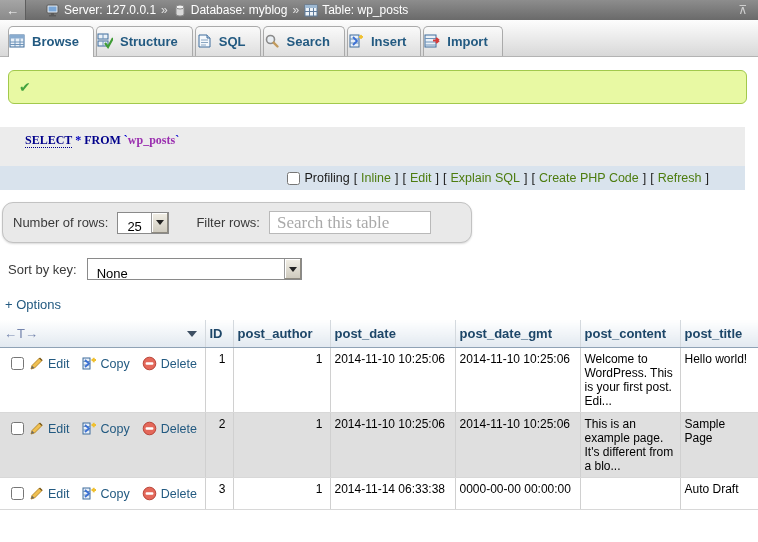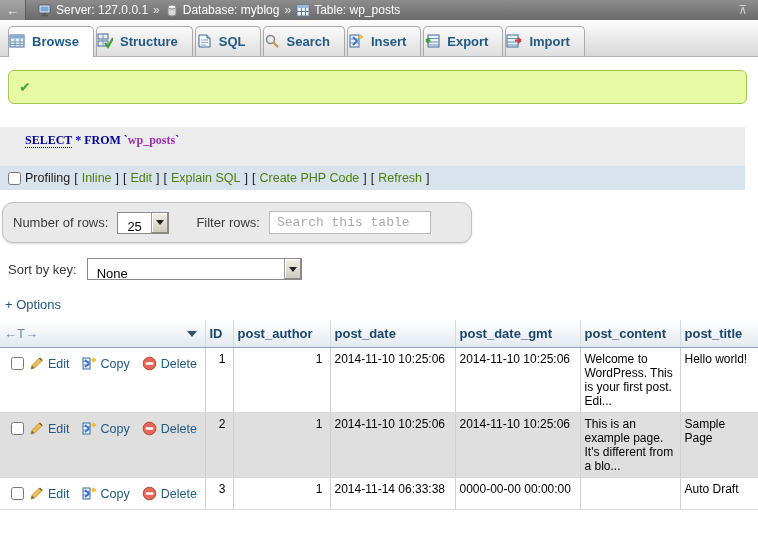--- a/index.html
+++ b/index.html
@@ -5,21 +5,21 @@
   * { box-sizing: border-box; margin: 0; padding: 0; }
   html,body { width: 758px; height: 542px; overflow: hidden; background: #fff;
     font-family: "Liberation Sans","DejaVu Sans",sans-serif; }
 
   
   .topbar { height: 20px; background: linear-gradient(#8d8d8d,#6a6a6a);
     display: flex; align-items: center; color: #fff; font-size: 12px; }
   .backbtn { width: 26px; height: 20px; background: linear-gradient(#a5a5a5,#8a8a8a);
     border-right: 1px solid #5e5e5e; color: #f4f4f4; display: flex; align-items: center;
     justify-content: center; font-size: 13px; cursor: pointer; }
-  .crumbs { display: flex; align-items: center; gap: 5px; padding-left: 12px; flex: 1; }
+  .crumbs { display: flex; align-items: center; gap: 5px; padding-left: 20px; flex: 1; }
   .crumb { display: flex; align-items: center; gap: 4px; cursor: pointer; }
   .crumb-sep { color: #e0e0e0; font-size: 12px; }
   .collapse { width: 30px; text-align: center; color: #cfcfcf; font-size: 12px; cursor: pointer; }
   .mini-ico { width: 14px; height: 13px; display: inline-block; }
 
   
   .tabbar { height: 37px; background: linear-gradient(#fdfdfd,#d8d8d8);
     border-bottom: 1px solid #b3b3b3; display: flex; align-items: flex-end; padding: 0 0 0 8px; }
   .tab { display: inline-flex; align-items: center; gap: 7px; padding: 6px 14px 7px 0;
     margin-right: 2px; border: 1px solid #aaa; border-bottom: none;
@@ -40,38 +40,38 @@
   .sqlblock { margin: 23px 13px 0 0; }
   .sqlquery { background: #ececec; padding: 6px 10px 18px 25px;
     font-family: Liberation Serif, serif; font-size: 12px; font-weight: bold; }
   .kw { color: #00008b; }
   .kw.u { text-decoration: underline dotted; text-underline-offset: 3px; }
   .op { color: #0000c0; }
   .btick { color: #0000d0; }
   .tname { color: #9b30b0; }
   .sqltools { background: #d9e3ed; padding: 5px 36px 5px 8px; text-align: right;
     font-size: 12.5px; color: #1a1a1a; display: flex; align-items: center;
-    gap: 4px; }
+    justify-content: flex-end; gap: 4px; }
   .sqltools a { color: #4d7c0f; text-decoration: none; cursor: pointer; }
   .brk { color: #222; }
 
   
   .controlsbox { margin: 12px 0 0 2px; width: 470px; background: #e9e9e9;
     border: 1px solid #c2c2c2; border-radius: 11px; box-shadow: 0 1px 2px rgba(0,0,0,.15);
     padding: 8px 10px; display: flex; align-items: center; gap: 9px; font-size: 13px; color: #3a3a3a; }
   .select { display: inline-flex; border: 1px solid #8a8a8a; background: #fff;
     height: 22px; align-items: stretch; cursor: pointer; }
   .select .val { padding: 14px 9px; font-size: 13px; color: #000; display: flex; align-items: center; }
   .select .btn { width: 17px; background: linear-gradient(#f2efe6,#cdc9bd);
     border-left: 1px solid #9a9a9a; box-shadow: inset -1px -1px 0 #8e8a80, inset 1px 1px 0 #fff;
     display: flex; align-items: center; justify-content: center; }
   .select .btn i { width: 0; height: 0; border-left: 4px solid transparent;
     border-right: 4px solid transparent; border-top: 5px solid #222; }
   .filter-input { width: 162px; height: 23px; border: 1px solid #b9b9b9; padding: 2px 7px;
-    font-size: 13px; font-family: Liberation Mono, monospace; color: #333; }
+    font-size: 17px; font-family: Liberation Serif, serif; color: #333; }
   .filter-input::placeholder { color: #a9a9a9; }
   .sortrow { margin: 15px 0 0 8px; display: flex; align-items: center; gap: 10px;
     font-size: 13px; color: #3a3a3a; }
   .optionslink { display: inline-block; margin: 17px 0 0 5px; color: #235a81;
     font-size: 13px; text-decoration: none; cursor: pointer; }
 
   
   table.grid { margin-top: 7px; border-collapse: collapse; table-layout: fixed; width: 758px; }
   .grid th { background: linear-gradient(#ffffff,#e2e9f0); border-bottom: 1px solid #8fa2b5;
     border-right: 1px solid #d4d9de; color: #1d4668; font-weight: bold; font-size: 13px;
@@ -178,30 +178,20 @@
   <div class="tab">
     <svg viewBox="0 0 16 16">
         <rect x="2" y="2" width="9" height="12" fill="#eaf1f8" stroke="#3e6d9c"></rect>
         <line x1="2" y1="6" x2="11" y2="6" stroke="#6f94ba"></line>
         <line x1="2" y1="10" x2="11" y2="10" stroke="#6f94ba"></line>
         <path d="M5 4 l4 4 -4 4" fill="none" stroke="#3b6fd4" stroke-width="1.8"></path>
         <rect x="11" y="3" width="4" height="1.8" fill="#f0c030"></rect>
         <rect x="12.1" y="1.9" width="1.8" height="4" fill="#f0c030"></rect>
       </svg>
     <span>Insert</span>
-  </div>
-  <div class="tab">
-    <svg viewBox="0 0 16 16">
-        <rect x="4" y="2" width="11" height="12" fill="#eaf1f8" stroke="#3e6d9c"></rect>
-        <line x1="4" y1="5.5" x2="15" y2="5.5" stroke="#6f94ba"></line>
-        <line x1="4" y1="9" x2="15" y2="9" stroke="#6f94ba"></line>
-        <line x1="4" y1="12" x2="15" y2="12" stroke="#6f94ba"></line>
-        <path d="M9 7.2 H4.5 M4.5 7.2 l3-2.6 M4.5 7.2 l3 2.6" transform="translate(-2.5,0.3)" fill="none" stroke="#3f9c35" stroke-width="2"></path>
-      </svg>
-    <span>Export</span>
   </div>
   <div class="tab">
     <svg viewBox="0 0 16 16">
         <rect x="1" y="2" width="11" height="12" fill="#eaf1f8" stroke="#3e6d9c"></rect>
         <line x1="1" y1="5.5" x2="12" y2="5.5" stroke="#6f94ba"></line>
         <line x1="1" y1="9" x2="12" y2="9" stroke="#6f94ba"></line>
         <line x1="1" y1="12" x2="12" y2="12" stroke="#6f94ba"></line>
         <path d="M7 7.5 h6 M13 7.5 l-3-2.6 M13 7.5 l-3 2.6" transform="translate(2,0)" fill="none" stroke="#d43b3b" stroke-width="2"></path>
       </svg>
     <span>Import</span>

